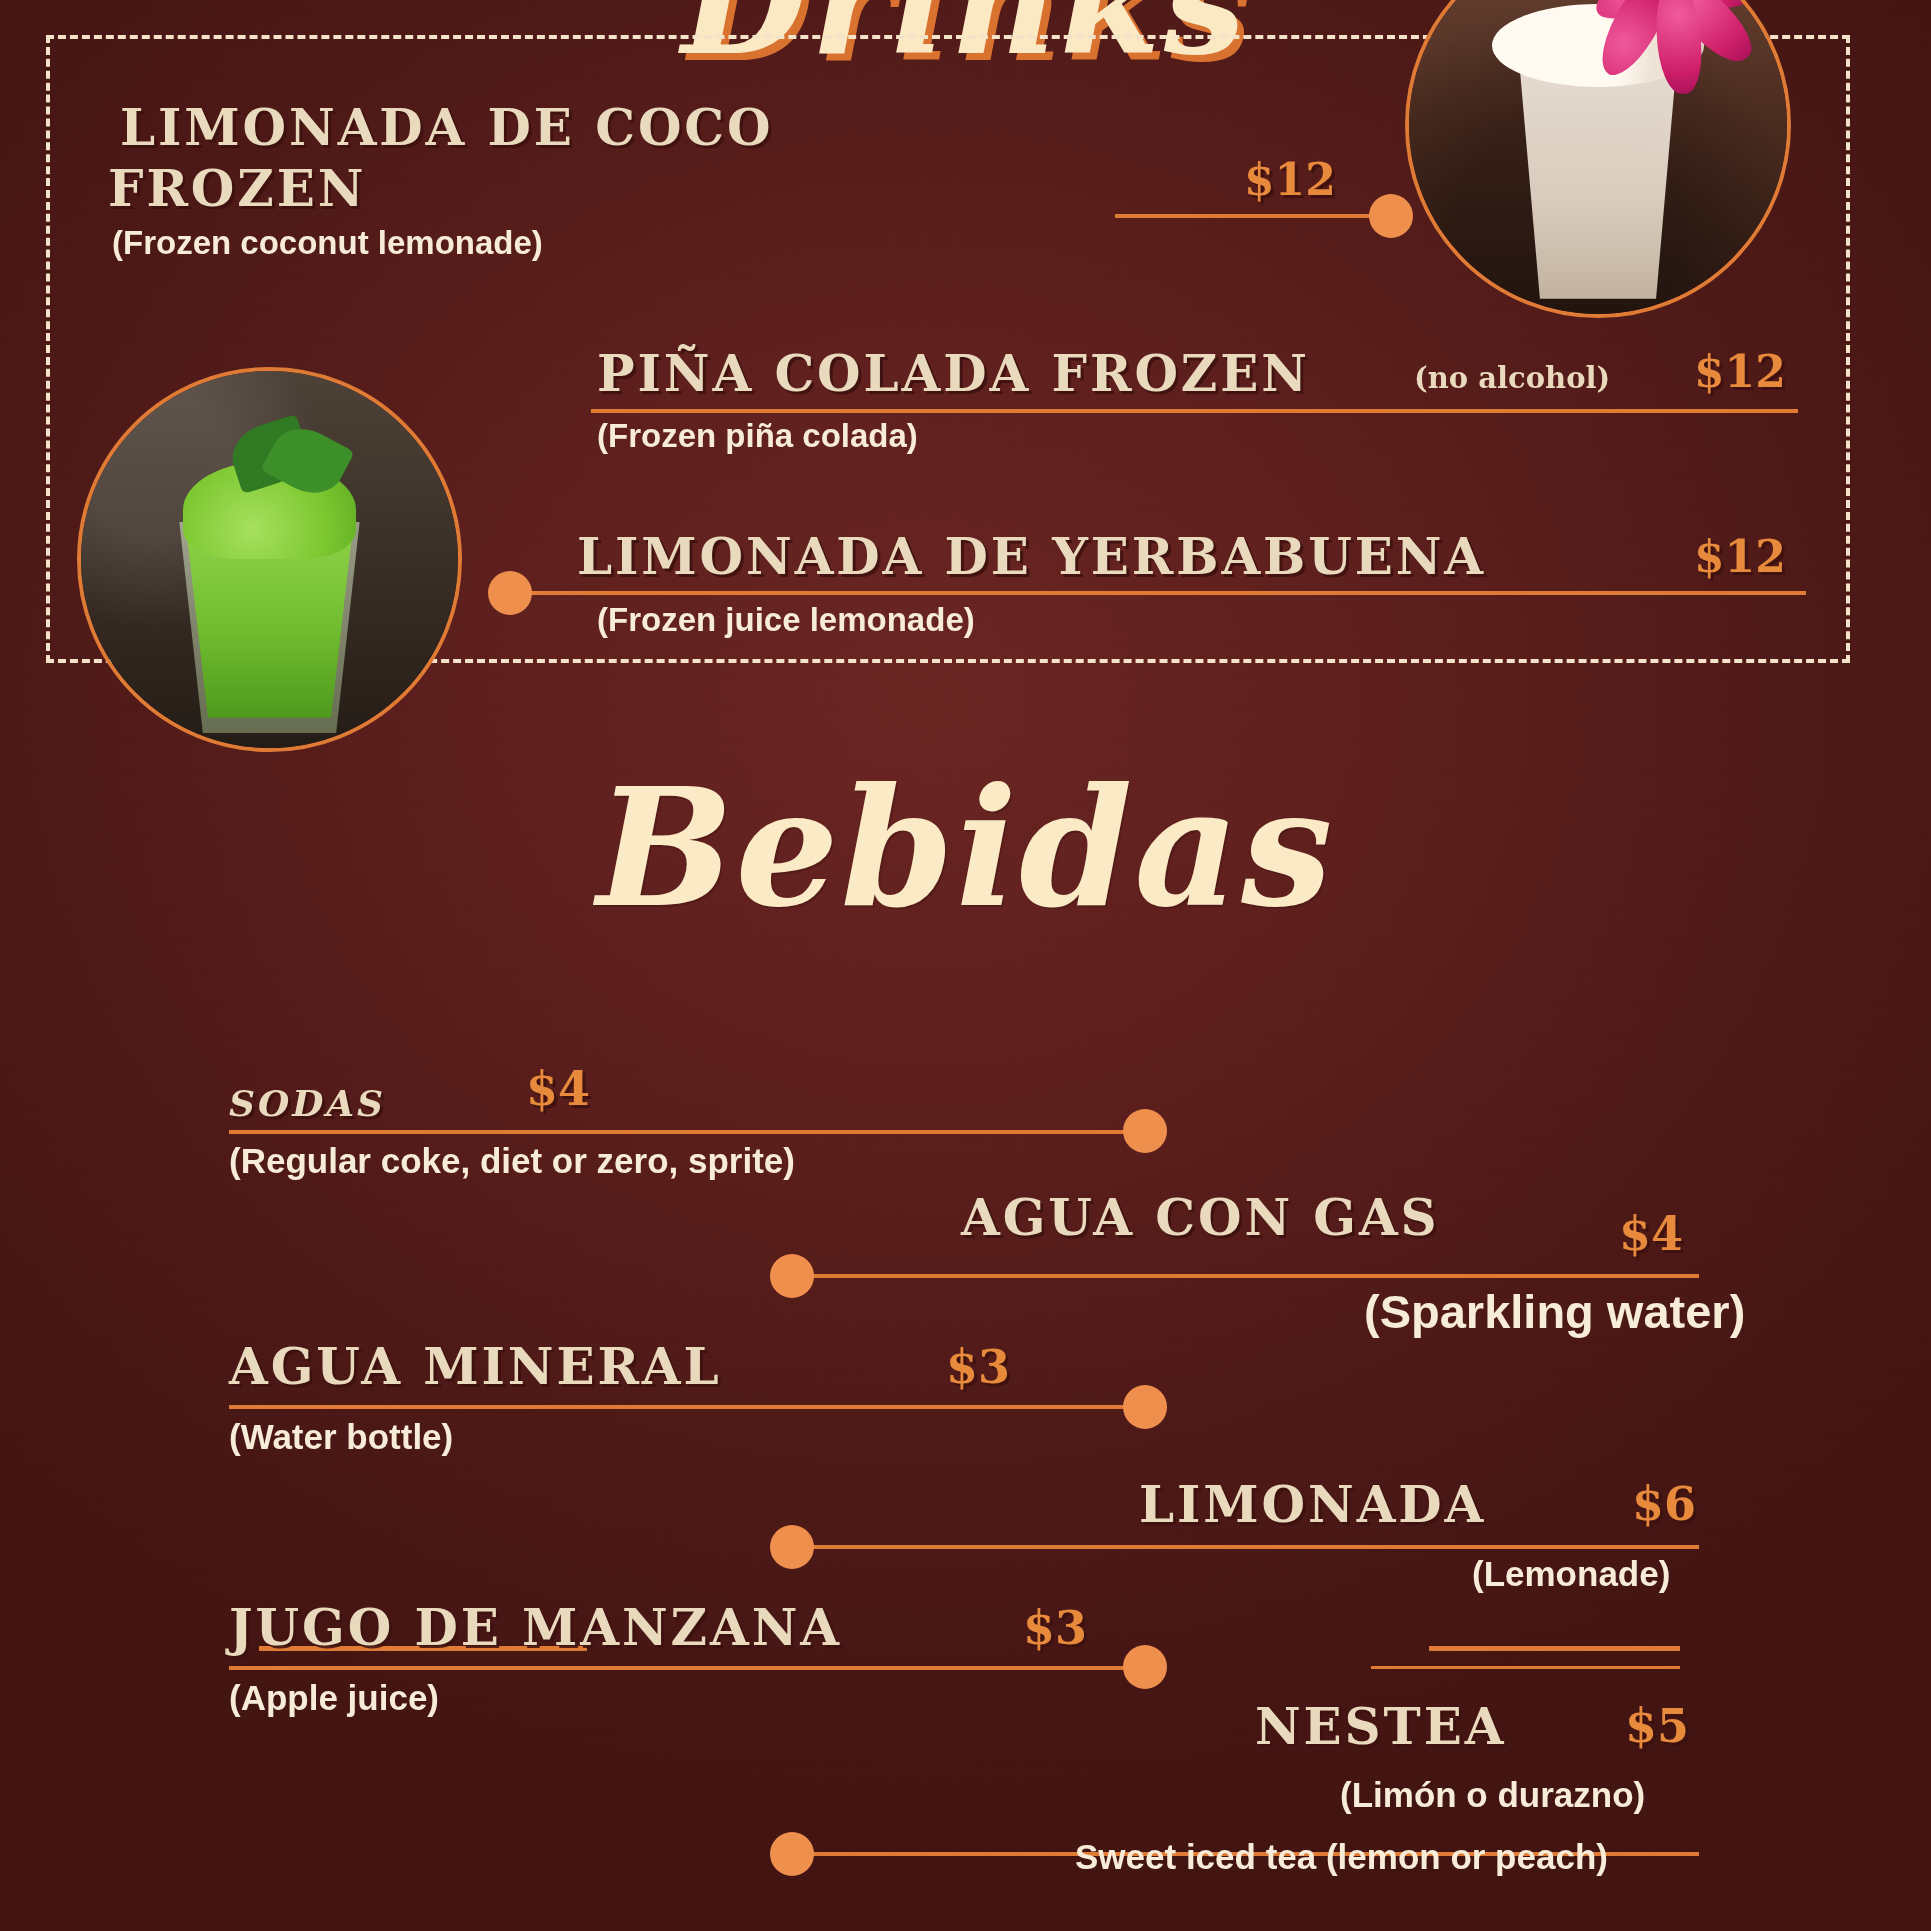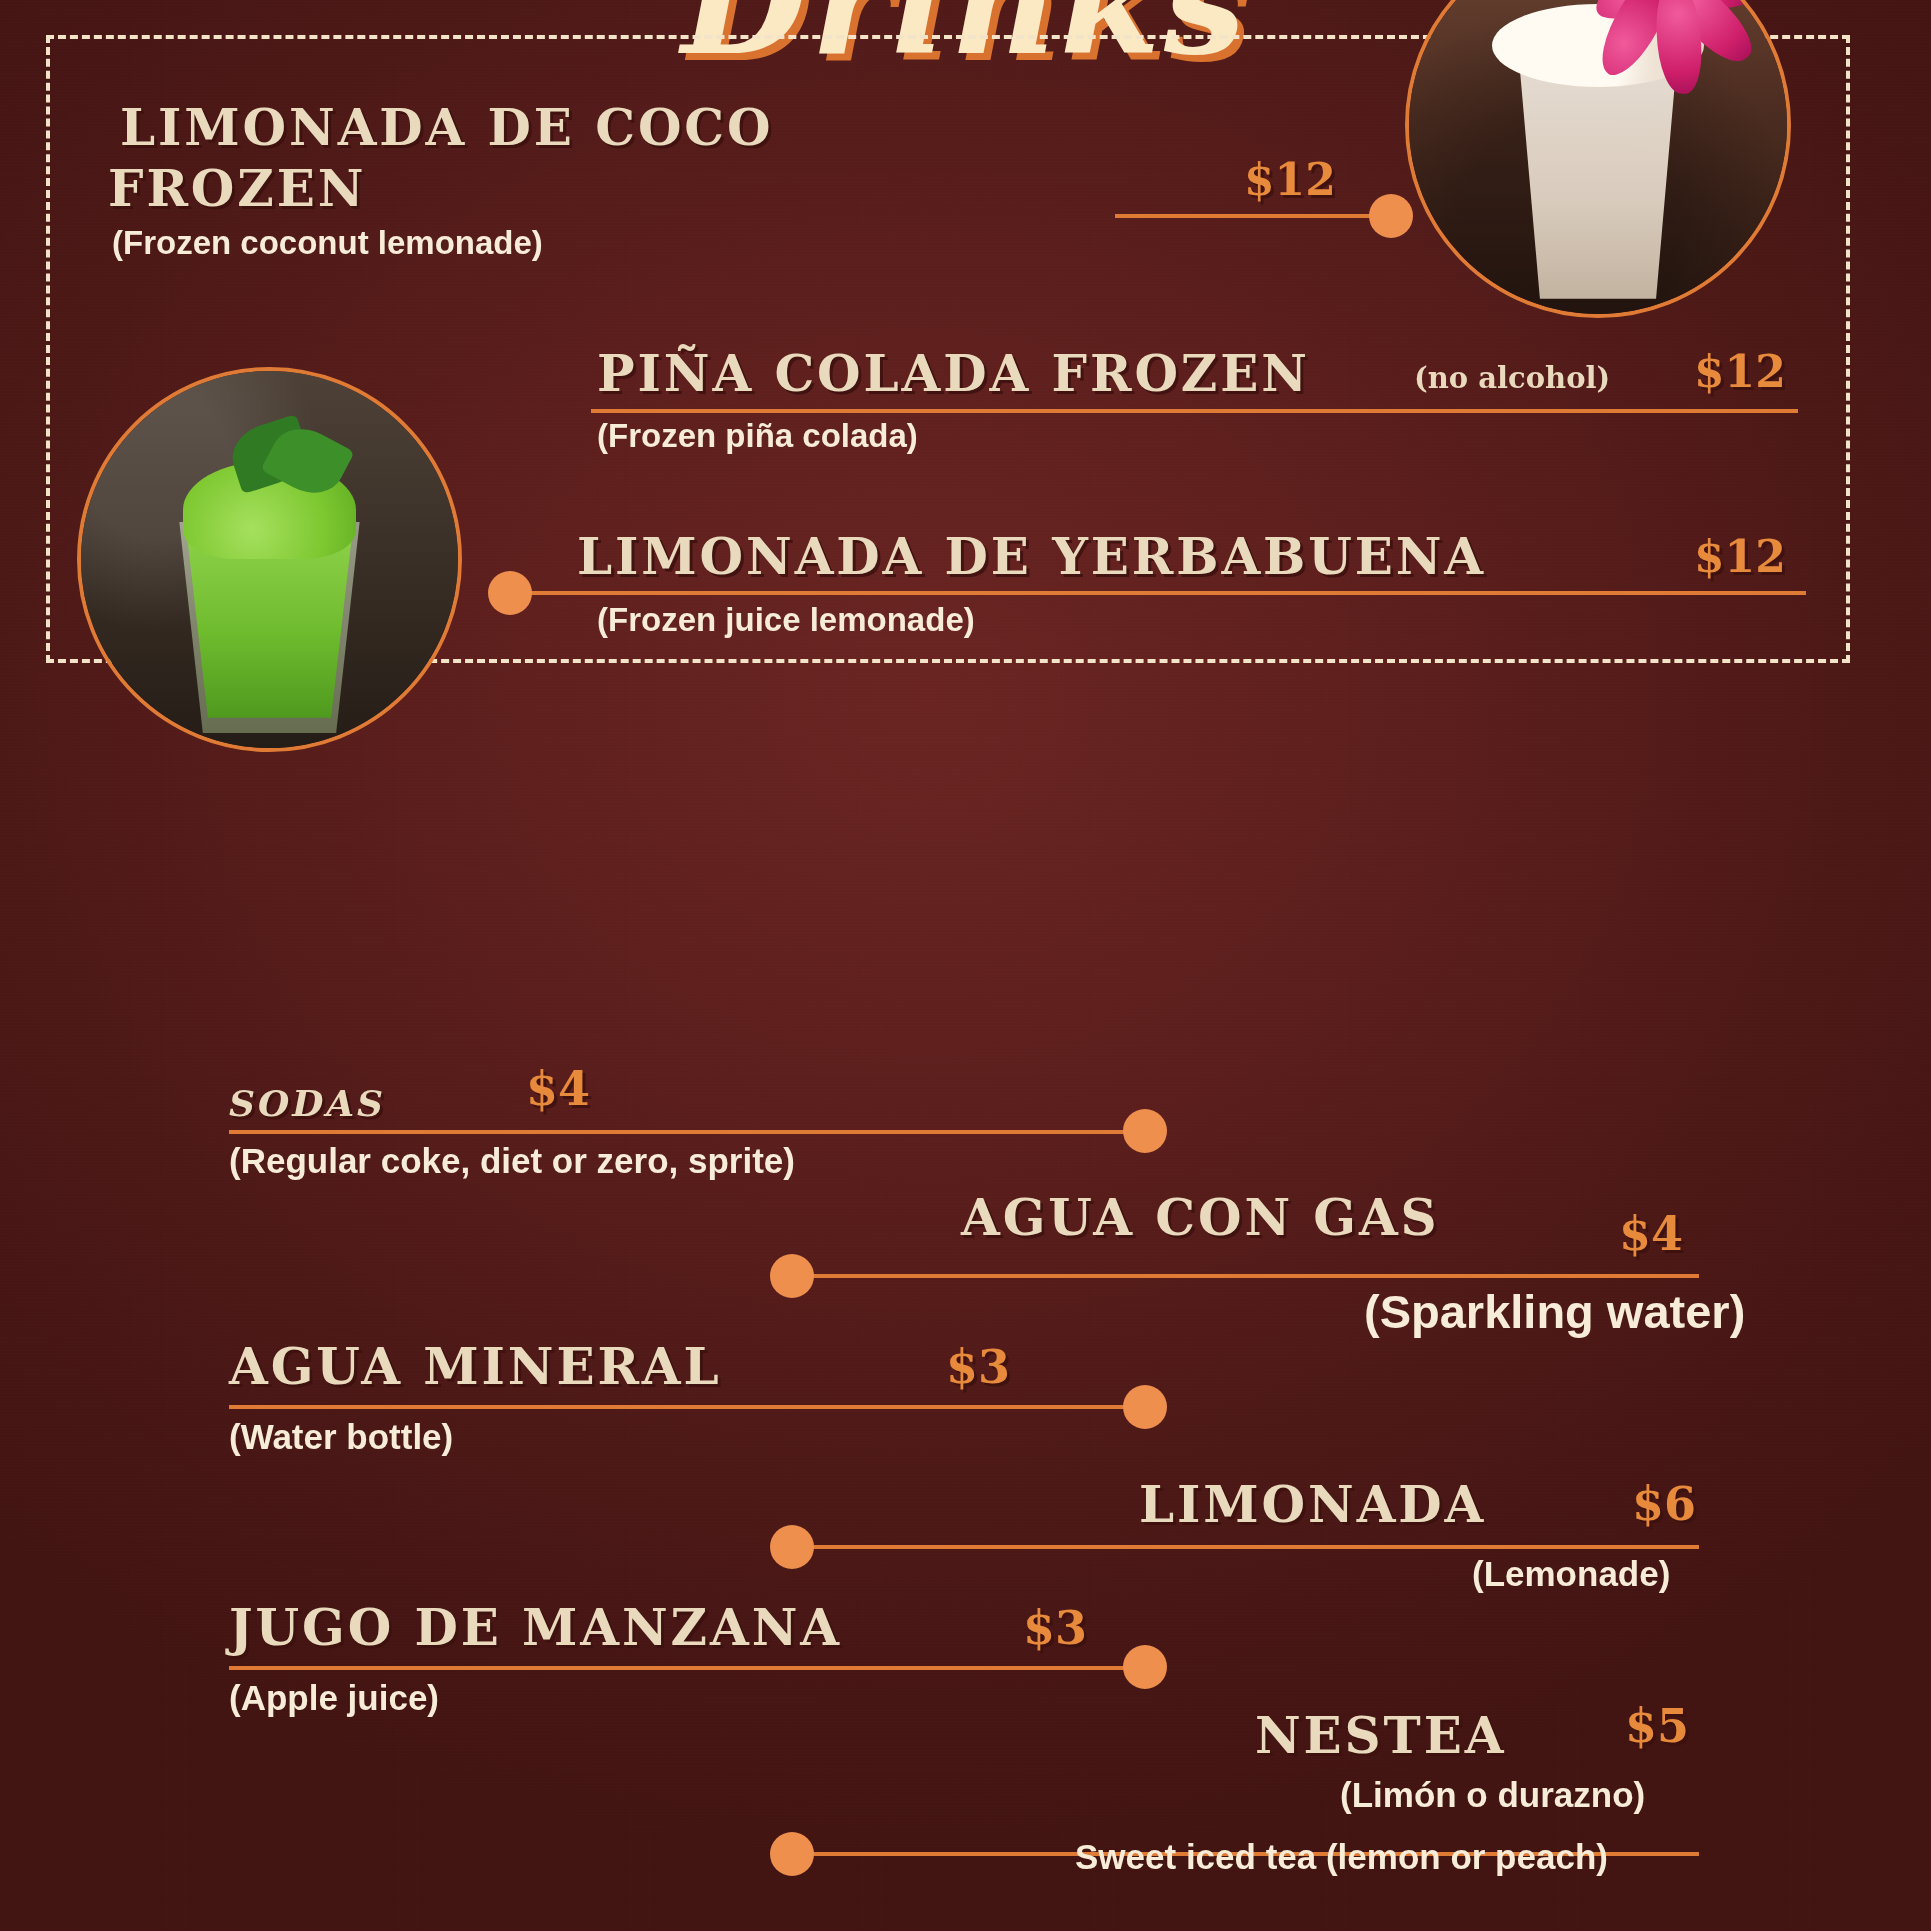--- a/index.html
+++ b/index.html
@@ -274,20 +274,27 @@
   <div class="photo photo-mint" style="left:77px;top:367px;width:377px;height:377px;">
     <div class="inner">
       <div class="mint-cup"></div>
       <div class="mint-slush"></div>
       <div class="mint-dome"></div>
       <div class="mint-leaf"></div>
       <div class="mint-leaf b"></div>
     </div>
   </div>
 
+  <div class="bebidas-wrap">
+    <div class="deco-line" style="left:259px;top:912px;width:328px;"></div>
+    <div class="deco-line thin" style="left:259px;top:932px;width:386px;"></div>
+    <div class="deco-line" style="left:1429px;top:912px;width:251px;"></div>
+    <div class="deco-line thin" style="left:1371px;top:932px;width:309px;"></div>
+    <div class="bebidas-title" style="top:19.3px;">Bebidas</div>
+  </div>
 
   <div>
     <div class="item-name" style="position:absolute;left:229px;top:1082px;font-size:36px;font-style:italic;">SODAS</div>
     <div class="price" style="position:absolute;left:526px;top:1062px;font-size:46px;">$4</div>
     <div class="rule" style="left:229px;top:1130px;width:917px;"></div>
     <div class="dot" style="left:1123px;top:1109px;"></div>
     <div class="sub" style="position:absolute;left:229px;top:1141px;font-size:35px;">(Regular coke, diet or zero, sprite)</div>
   </div>
 
   <div>
@@ -316,21 +323,21 @@
 
   <div>
     <div class="item-name" style="position:absolute;left:229px;top:1598px;font-size:50px;">JUGO DE MANZANA</div>
     <div class="price" style="position:absolute;left:1023px;top:1601px;font-size:46px;">$3</div>
     <div class="rule" style="left:229px;top:1666px;width:915px;"></div>
     <div class="dot" style="left:1123px;top:1645px;"></div>
     <div class="sub" style="position:absolute;left:229px;top:1678px;font-size:35px;">(Apple juice)</div>
   </div>
 
   <div>
-    <div class="item-name" style="position:absolute;left:1255px;top:1697px;font-size:50px;margin-top:9px;">NESTEA</div>
+    <div class="item-name" style="position:absolute;left:1255px;top:1697px;font-size:50px;">NESTEA</div>
     <div class="price" style="position:absolute;left:1625px;top:1699px;font-size:46px;">$5</div>
     <div class="sub" style="position:absolute;left:1340px;top:1775px;font-size:35px;">(Limón o durazno)</div>
     <div class="rule" style="left:801px;top:1852px;width:898px;"></div>
     <div class="dot" style="left:770px;top:1832px;"></div>
     <div class="sub" style="position:absolute;left:1075px;top:1837px;font-size:35px;">Sweet iced tea (lemon or peach)</div>
   </div>
 
 </div>
 
 

